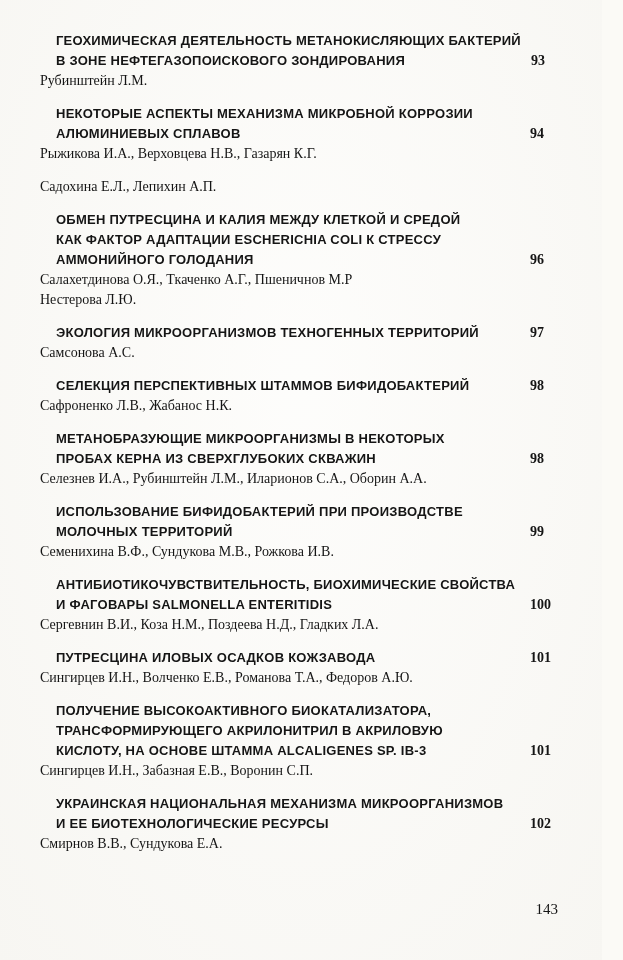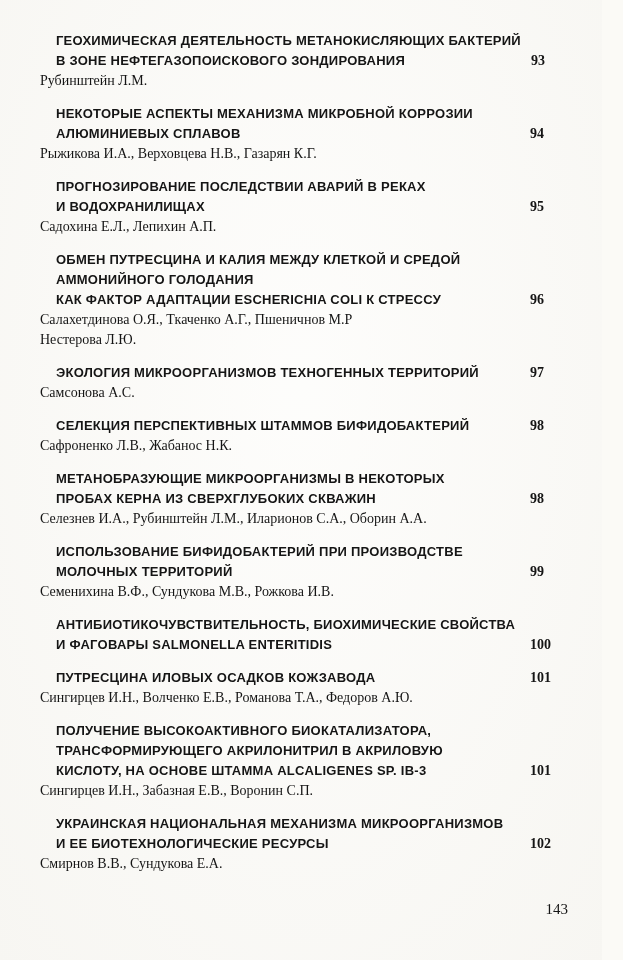--- a/index.html
+++ b/index.html
@@ -42,21 +42,21 @@
     min-width: 28px;
   }
   .authors {
     font-family: "Liberation Serif", serif;
     font-size: 14px;
     line-height: 20px;
   }
   .author-line { white-space: nowrap; }
   .footer {
     position: absolute;
-    right: 34px;
+    right: 44px;
     bottom: 42px;
     font-family: "Liberation Serif", serif;
     font-size: 15px;
     color: #151515;
   }
 </style>
 </head>
 <body>
 
 <div class="page">
@@ -79,37 +79,30 @@
             <div class="title-line">НЕКОТОРЫЕ АСПЕКТЫ МЕХАНИЗМА МИКРОБНОЙ КОРРОЗИИ</div>
             <div class="title-line">АЛЮМИНИЕВЫХ СПЛАВОВ</div>
           </div>
           <div class="page-num">94</div>
         </div>
         <div class="authors">
           <div class="author-line">Рыжикова И.А., Верховцева Н.В., Газарян К.Г.</div>
         </div>
       </div>
       <div class="entry">
-        <div class="entry-head">
-          <div class="title-block">
-            <div class="title-line">ПРОГНОЗИРОВАНИЕ ПОСЛЕДСТВИИ АВАРИЙ В РЕКАХ</div>
-            <div class="title-line">И ВОДОХРАНИЛИЩАХ</div>
-          </div>
-          <div class="page-num">95</div>
-        </div>
         <div class="authors">
           <div class="author-line">Садохина Е.Л., Лепихин А.П.</div>
         </div>
       </div>
       <div class="entry">
         <div class="entry-head">
           <div class="title-block">
             <div class="title-line">ОБМЕН ПУТРЕСЦИНА И КАЛИЯ МЕЖДУ КЛЕТКОЙ И СРЕДОЙ</div>
+            <div class="title-line">КАК ФАКТОР АДАПТАЦИИ ESCHERICHIA COLI К СТРЕССУ</div>
             <div class="title-line">АММОНИЙНОГО ГОЛОДАНИЯ</div>
-            <div class="title-line">КАК ФАКТОР АДАПТАЦИИ ESCHERICHIA COLI К СТРЕССУ</div>
           </div>
           <div class="page-num">96</div>
         </div>
         <div class="authors">
           <div class="author-line">Салахетдинова О.Я., Ткаченко А.Г., Пшеничнов М.Р</div>
           <div class="author-line">Нестерова Л.Ю.</div>
         </div>
       </div>
       <div class="entry">
         <div class="entry-head">
@@ -157,20 +150,23 @@
           <div class="author-line">Семенихина В.Ф., Сундукова М.В., Рожкова И.В.</div>
         </div>
       </div>
       <div class="entry">
         <div class="entry-head">
           <div class="title-block">
             <div class="title-line">АНТИБИОТИКОЧУВСТВИТЕЛЬНОСТЬ, БИОХИМИЧЕСКИЕ СВОЙСТВА</div>
             <div class="title-line">И ФАГОВАРЫ SALMONELLA ENTERITIDIS</div>
           </div>
           <div class="page-num">100</div>
+        </div>
+        <div class="authors">
+          <div class="author-line">Сергевнин В.И., Коза Н.М., Поздеева Н.Д., Гладких Л.А.</div>
         </div>
       </div>
       <div class="entry">
         <div class="entry-head">
           <div class="title-block">
             <div class="title-line">ПУТРЕСЦИНА ИЛОВЫХ ОСАДКОВ КОЖЗАВОДА</div>
           </div>
           <div class="page-num">101</div>
         </div>
         <div class="authors">

